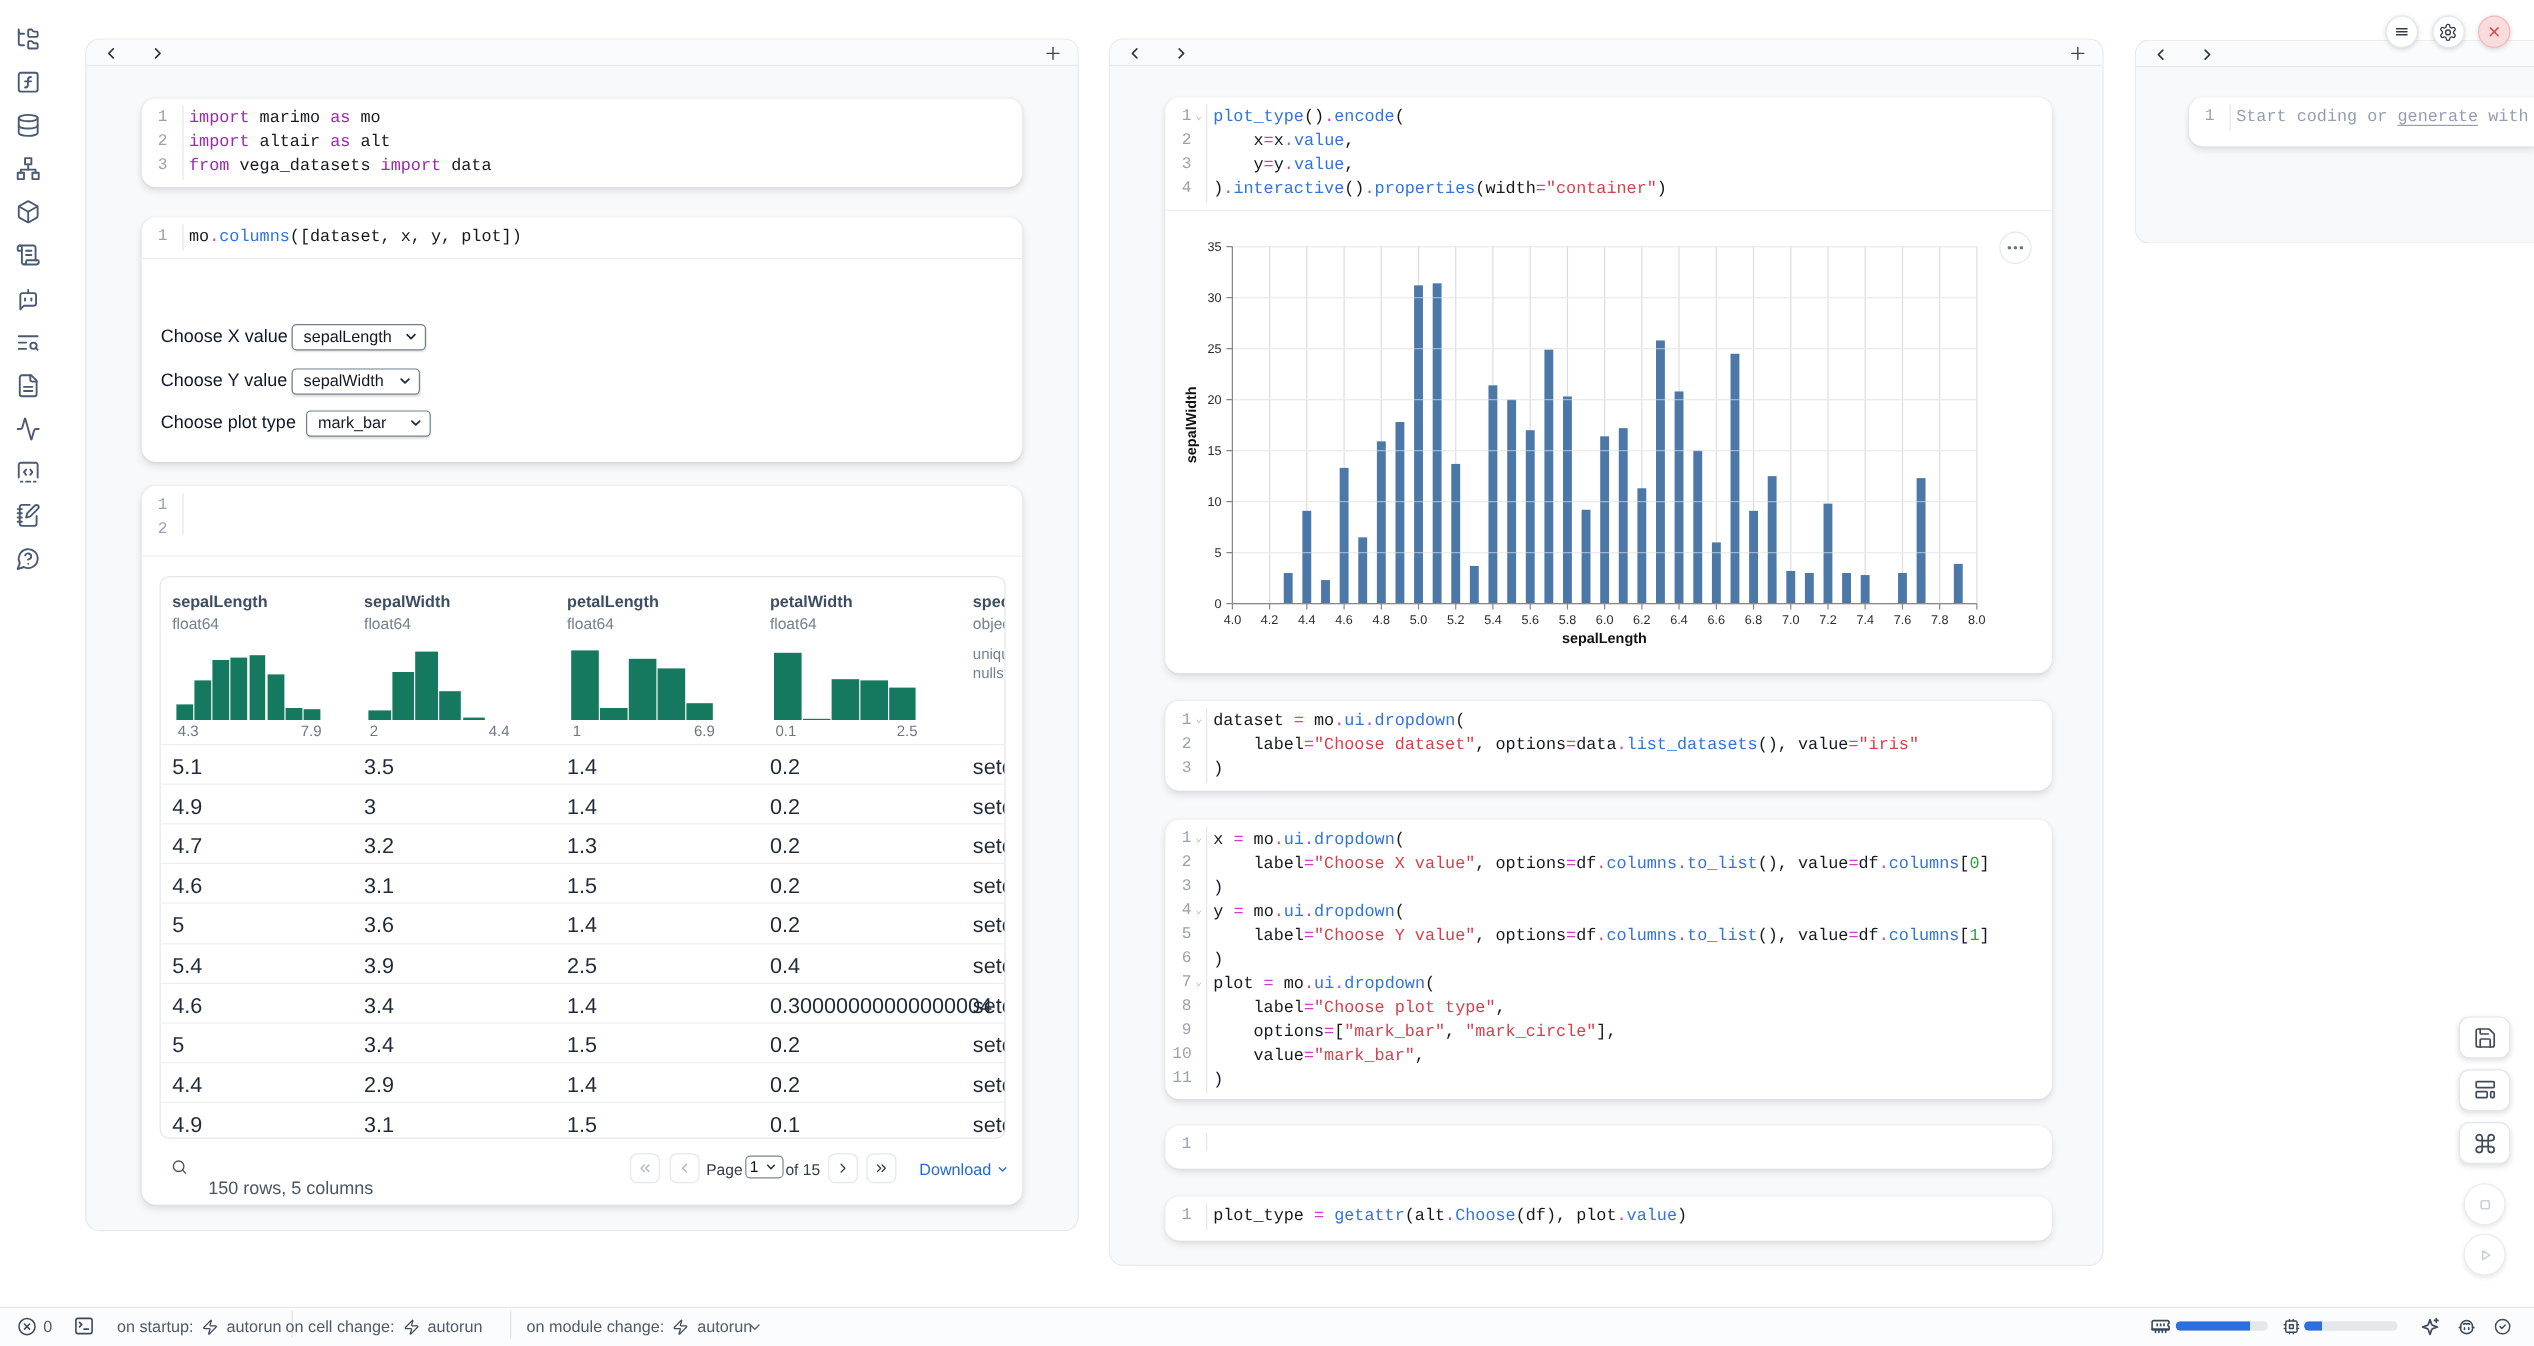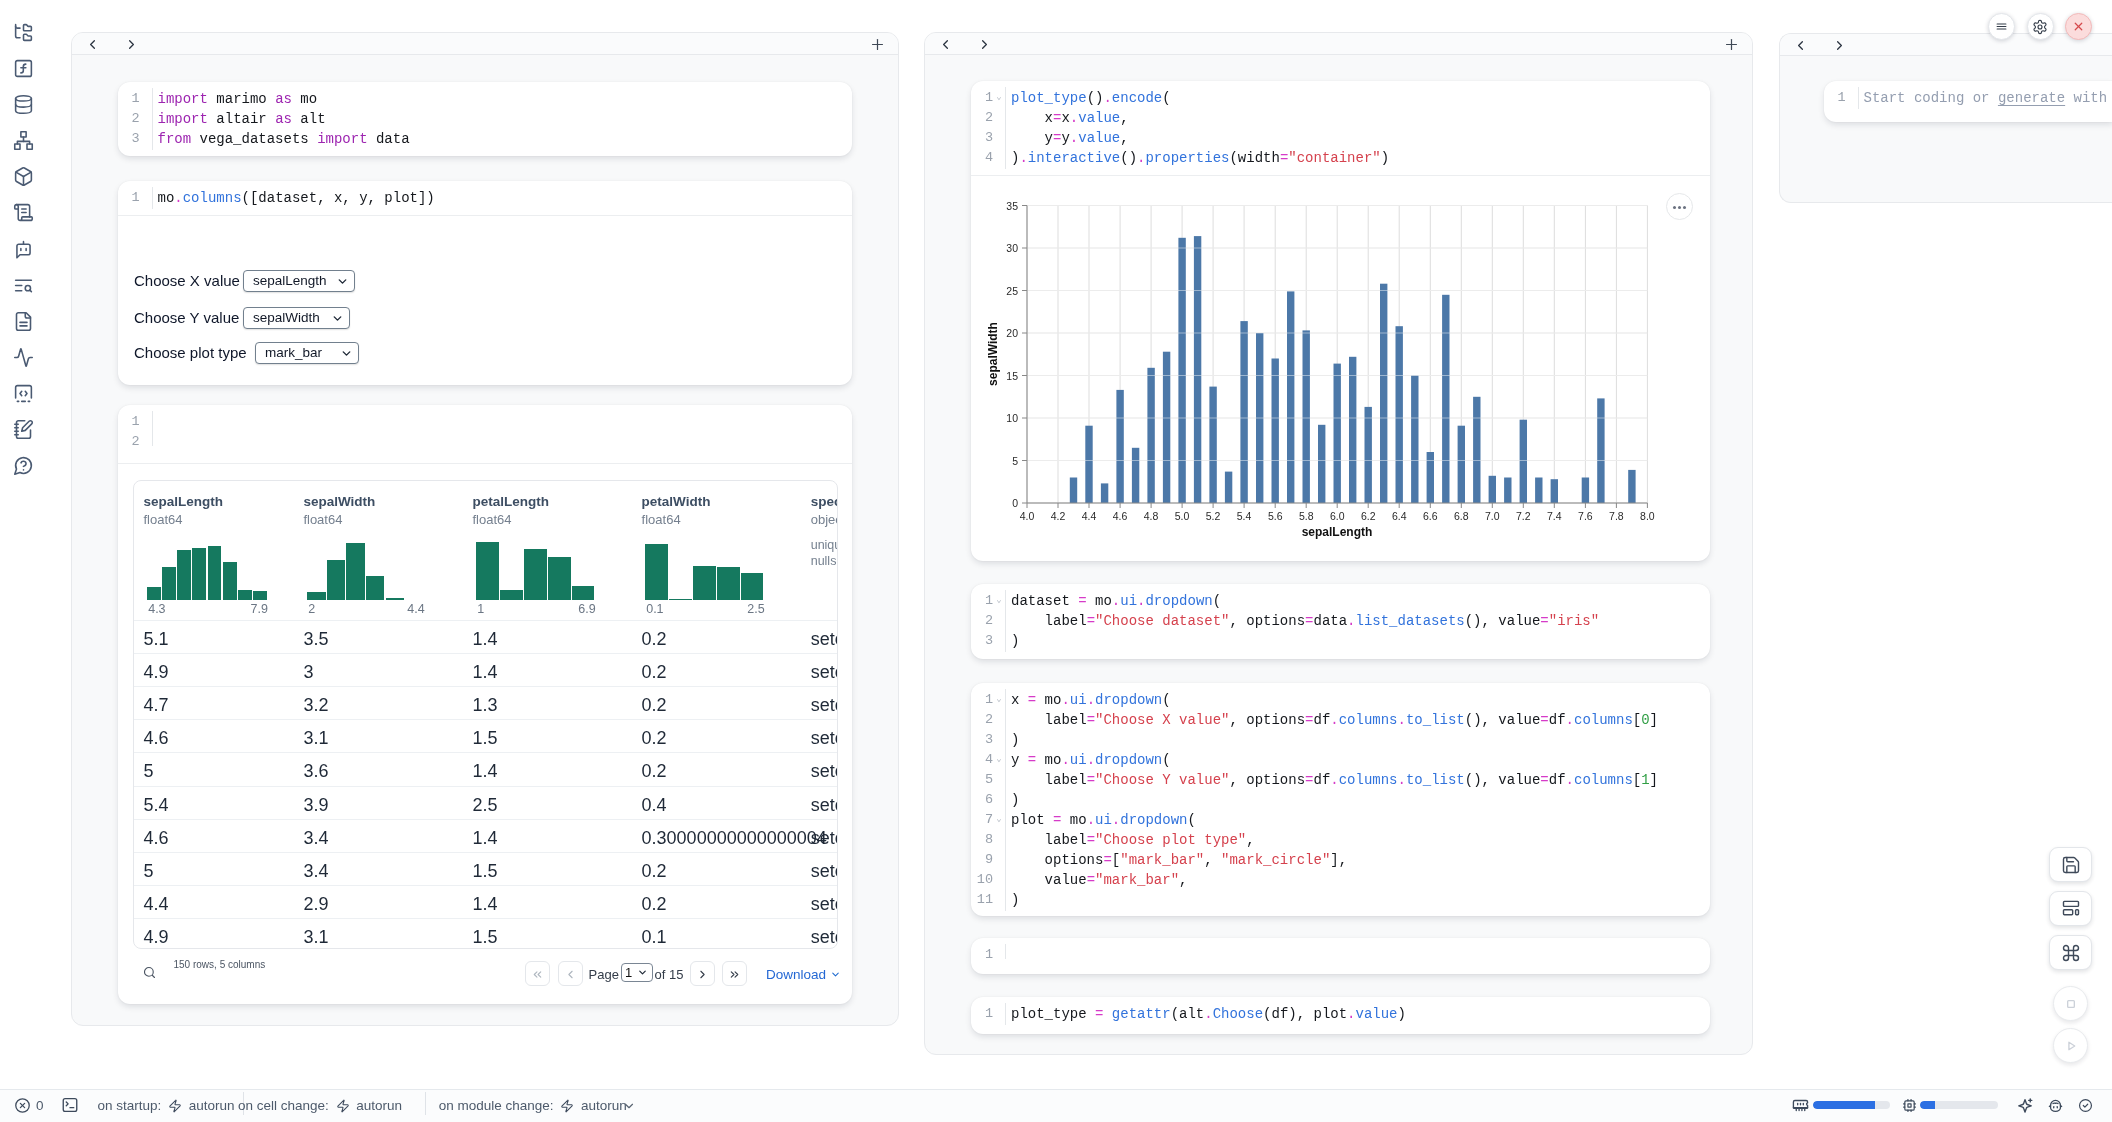--- a/index.html
+++ b/index.html
@@ -30,21 +30,21 @@
 .th{position:absolute;top:13px;font-weight:bold;font-size:13.5px;color:#3d4e63}
 .tt{position:absolute;top:30.5px;font-size:13px;color:#75808f}
 .tu{position:absolute;font-size:12.5px;color:#75808f}
 .hist{position:absolute;top:59.3px;height:60px}
 .hb{position:absolute;bottom:0;background:#15795f}
 .hr0{position:absolute;top:121px;font-size:12.5px;color:#6b7684}
 .hr1{position:absolute;top:121px;font-size:12.5px;color:#6b7684;text-align:right}
 .tr{position:absolute;left:0;width:100%;height:33.1px;border-top:1px solid #edf0f3;font-size:18px;color:#1f2937}
 .tr span{position:absolute;top:8px}
 .tfoot{position:absolute;left:0;right:0;bottom:0;height:55px}
-.tcount{position:absolute;left:56px;top:10px;font-size:10px;color:#4b5563}
+.tcount{position:absolute;left:56px;top:33px;font-size:15px;color:#4b5563}
 .pgb{position:absolute;top:12px;width:25px;height:25px;border:1px solid #e4e7eb;border-radius:6px;background:#fff;text-align:center;padding-top:5px}
 .pgtxt{position:absolute;top:18px;font-size:13px;color:#333c49}
 .pgsel{position:absolute;left:503px;top:14px;width:32px;height:19px;border:1px solid #7a8694;border-radius:4px;background:#fff;font-size:13px;color:#111;text-align:center;line-height:17px}
 .dl{position:absolute;left:648.5px;top:18px;font-size:13.5px;color:#2468d4}
 .chart{position:absolute;left:0;top:92px}
 .clab{font:10.5px "Liberation Sans",sans-serif;fill:#2a2a2a}
 .ctit{font:bold 12px "Liberation Sans",sans-serif;fill:#111}
 .cdots{position:absolute;right:17px;top:112px;width:27px;height:27px;border:1px solid #e6e8ea;border-radius:50%;background:#fff;text-align:center;line-height:25px}
 .cdots span{display:inline-block;width:3px;height:3px;border-radius:50%;background:#6b7280;margin:0 1px;vertical-align:middle}
 pre.code.ph{color:#949eb0}

